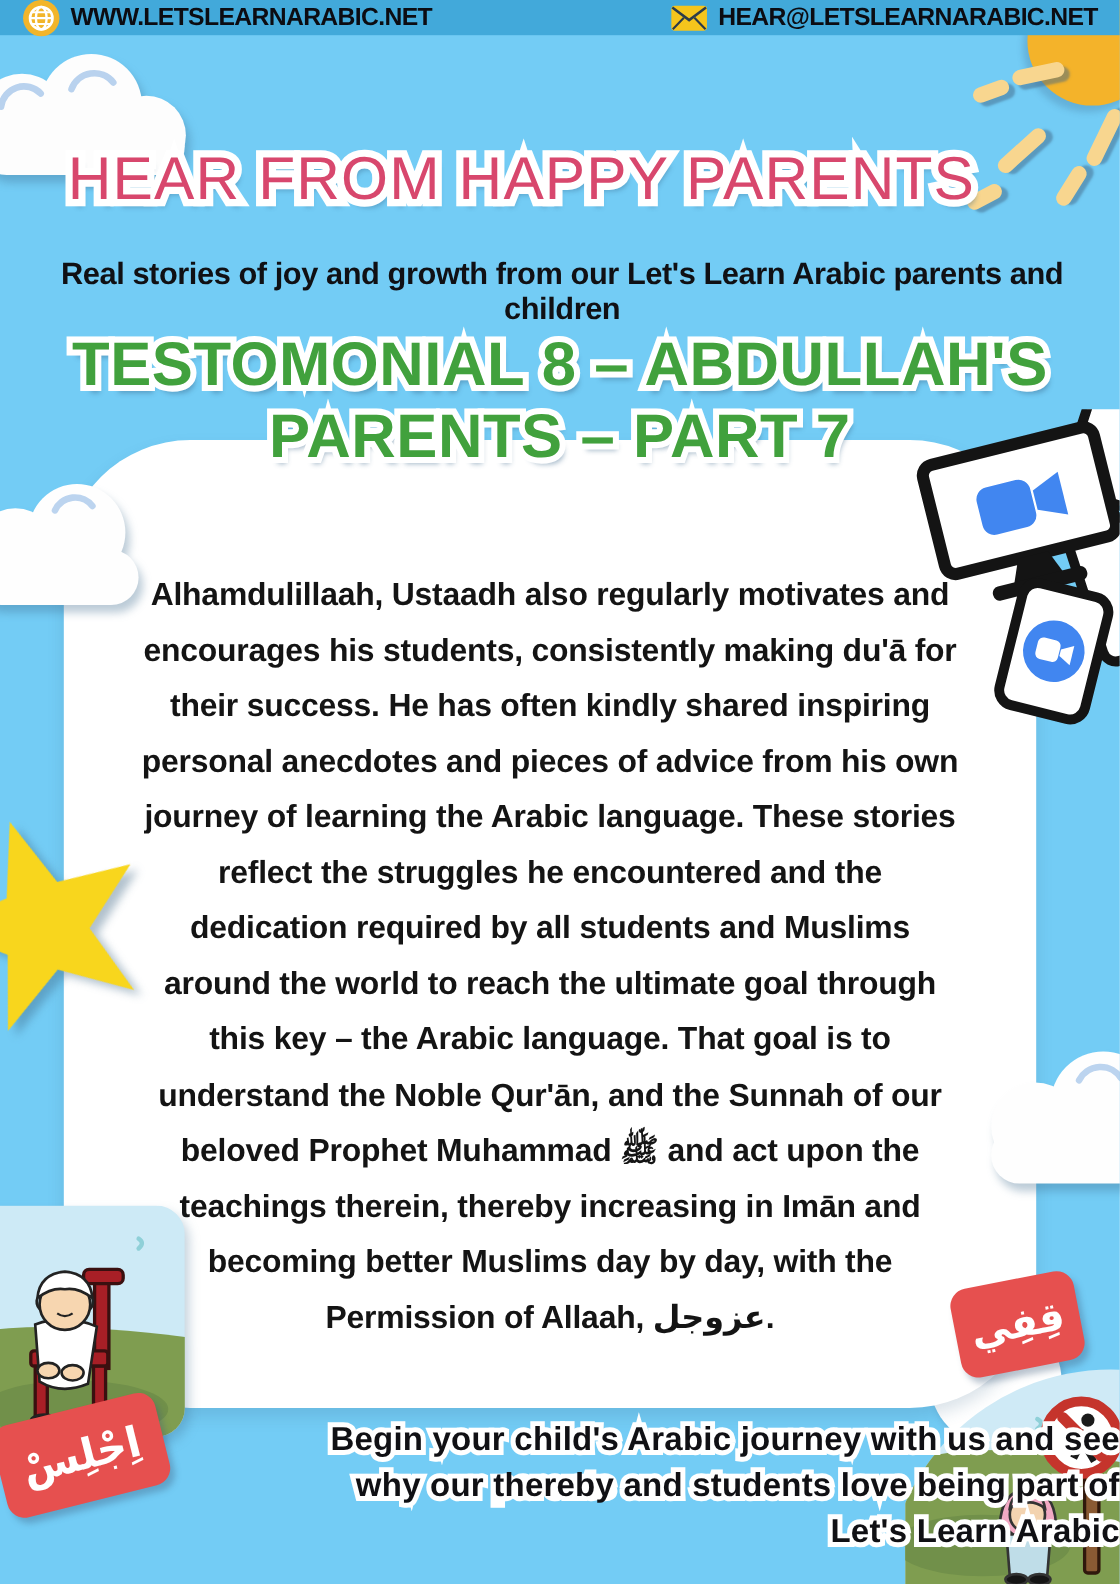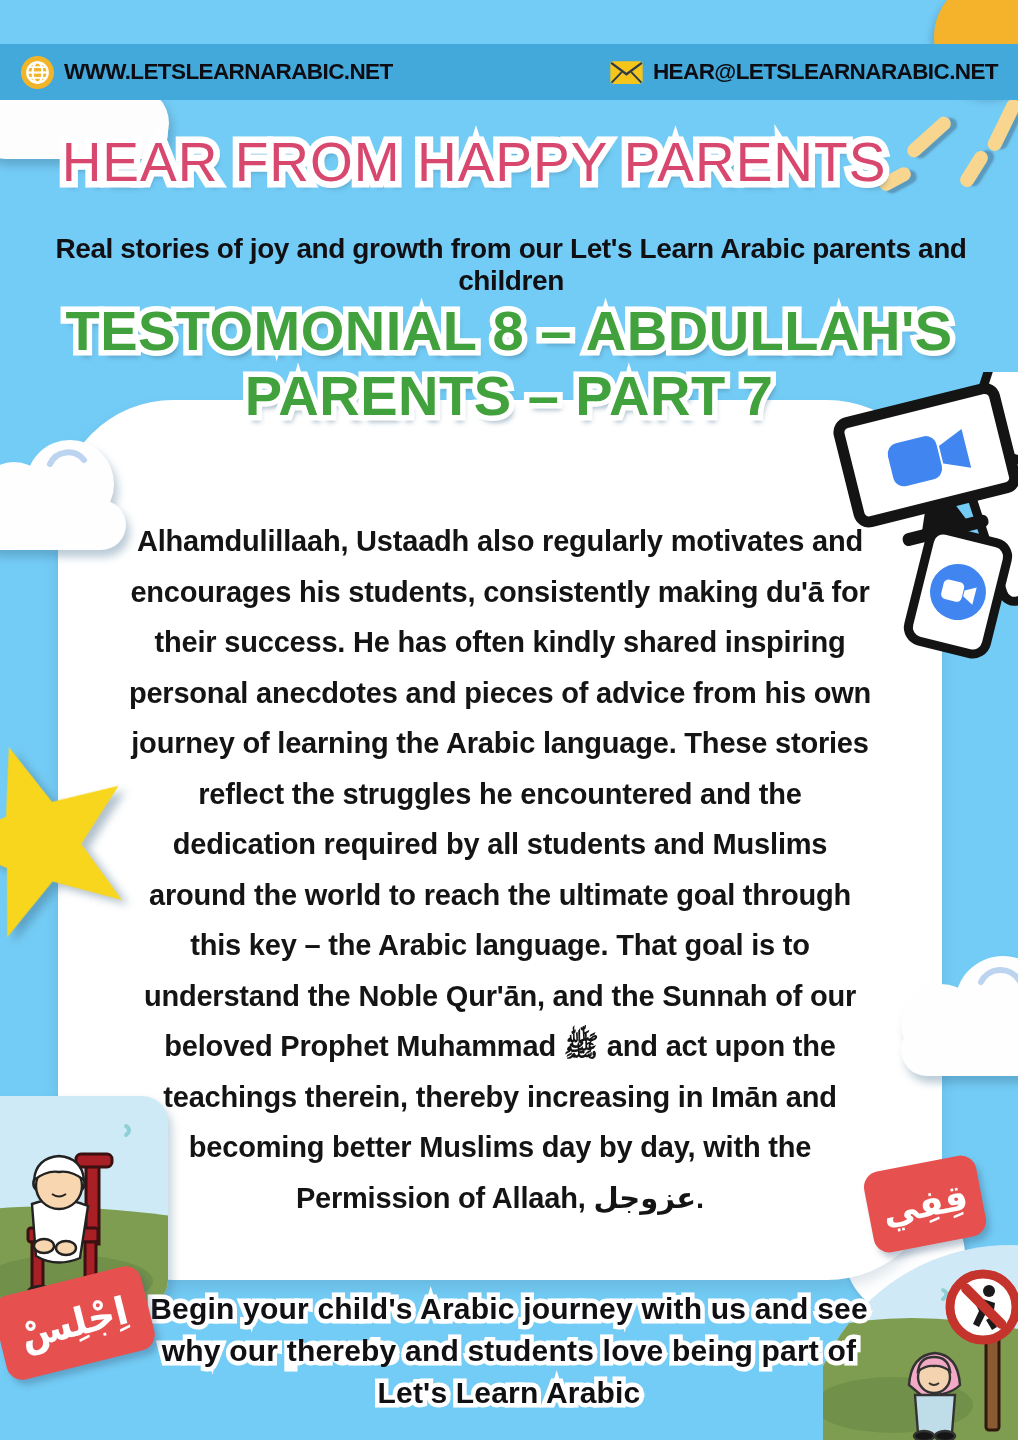--- a/index.html
+++ b/index.html
@@ -3,23 +3,23 @@
 <meta charset="utf-8">
 <style>
   html,body{margin:0;padding:0;}
   body{
     width:1018px;height:1440px;position:relative;overflow:hidden;
     background:#73ccf5;
     font-family:"Liberation Sans","DejaVu Sans",sans-serif;
   }
   
   .topbar{
-    position:absolute;left:0;top:0;width:1018px;height:56px;
+    position:absolute;left:0;top:0;width:1018px;height:32px;
     background:#42a9da;display:flex;align-items:center;
-    justify-content:space-between;padding:0 20px;box-sizing:border-box;z-index:30;margin-top:44px;
+    justify-content:space-between;padding:0 20px;box-sizing:border-box;z-index:30;
   }
   .contact{display:flex;align-items:center;gap:9px;}
   .contact-text{
     font-weight:bold;font-size:22.5px;color:#0c0c12;letter-spacing:-0.6px;
     white-space:nowrap;
   }
   .cicon{width:35px;height:35px;display:block;}
   
   .sun{
     position:absolute;right:-34px;top:-22px;width:118px;height:118px;
@@ -29,21 +29,21 @@
   .ray{
     position:absolute;height:14px;border-radius:8px;background:#f8d68f;
     box-shadow:4px 5px 2px rgba(66,104,136,.5);z-index:5;
   }
   .cloud{position:absolute;z-index:6;filter:drop-shadow(4px 7px 4px rgba(60,105,140,.35));}
   .cloud-blob{
     position:absolute;background:#fff;border-radius:50%;z-index:6;
     box-shadow:4px 7px 6px rgba(60,105,140,.25);
   }
   
-  .outlined{isolation:isolate;position:relative;}
+  .outlined{isolation:isolate;position:relative;text-align:right;}
   .outlined::before{
     content:attr(data-text);position:absolute;left:0;top:0;width:100%;
     z-index:-1;color:#fff;
     text-shadow:4px 7px 5px rgba(55,100,135,.45);
   }
   .title{
     position:absolute;left:0;top:126px;width:940px;margin:4px;text-align:center;
     font-size:55px;font-weight:400;letter-spacing:1px;color:#d8476d;z-index:10;
   }
   .title::before{-webkit-text-stroke:13px #fff;}

